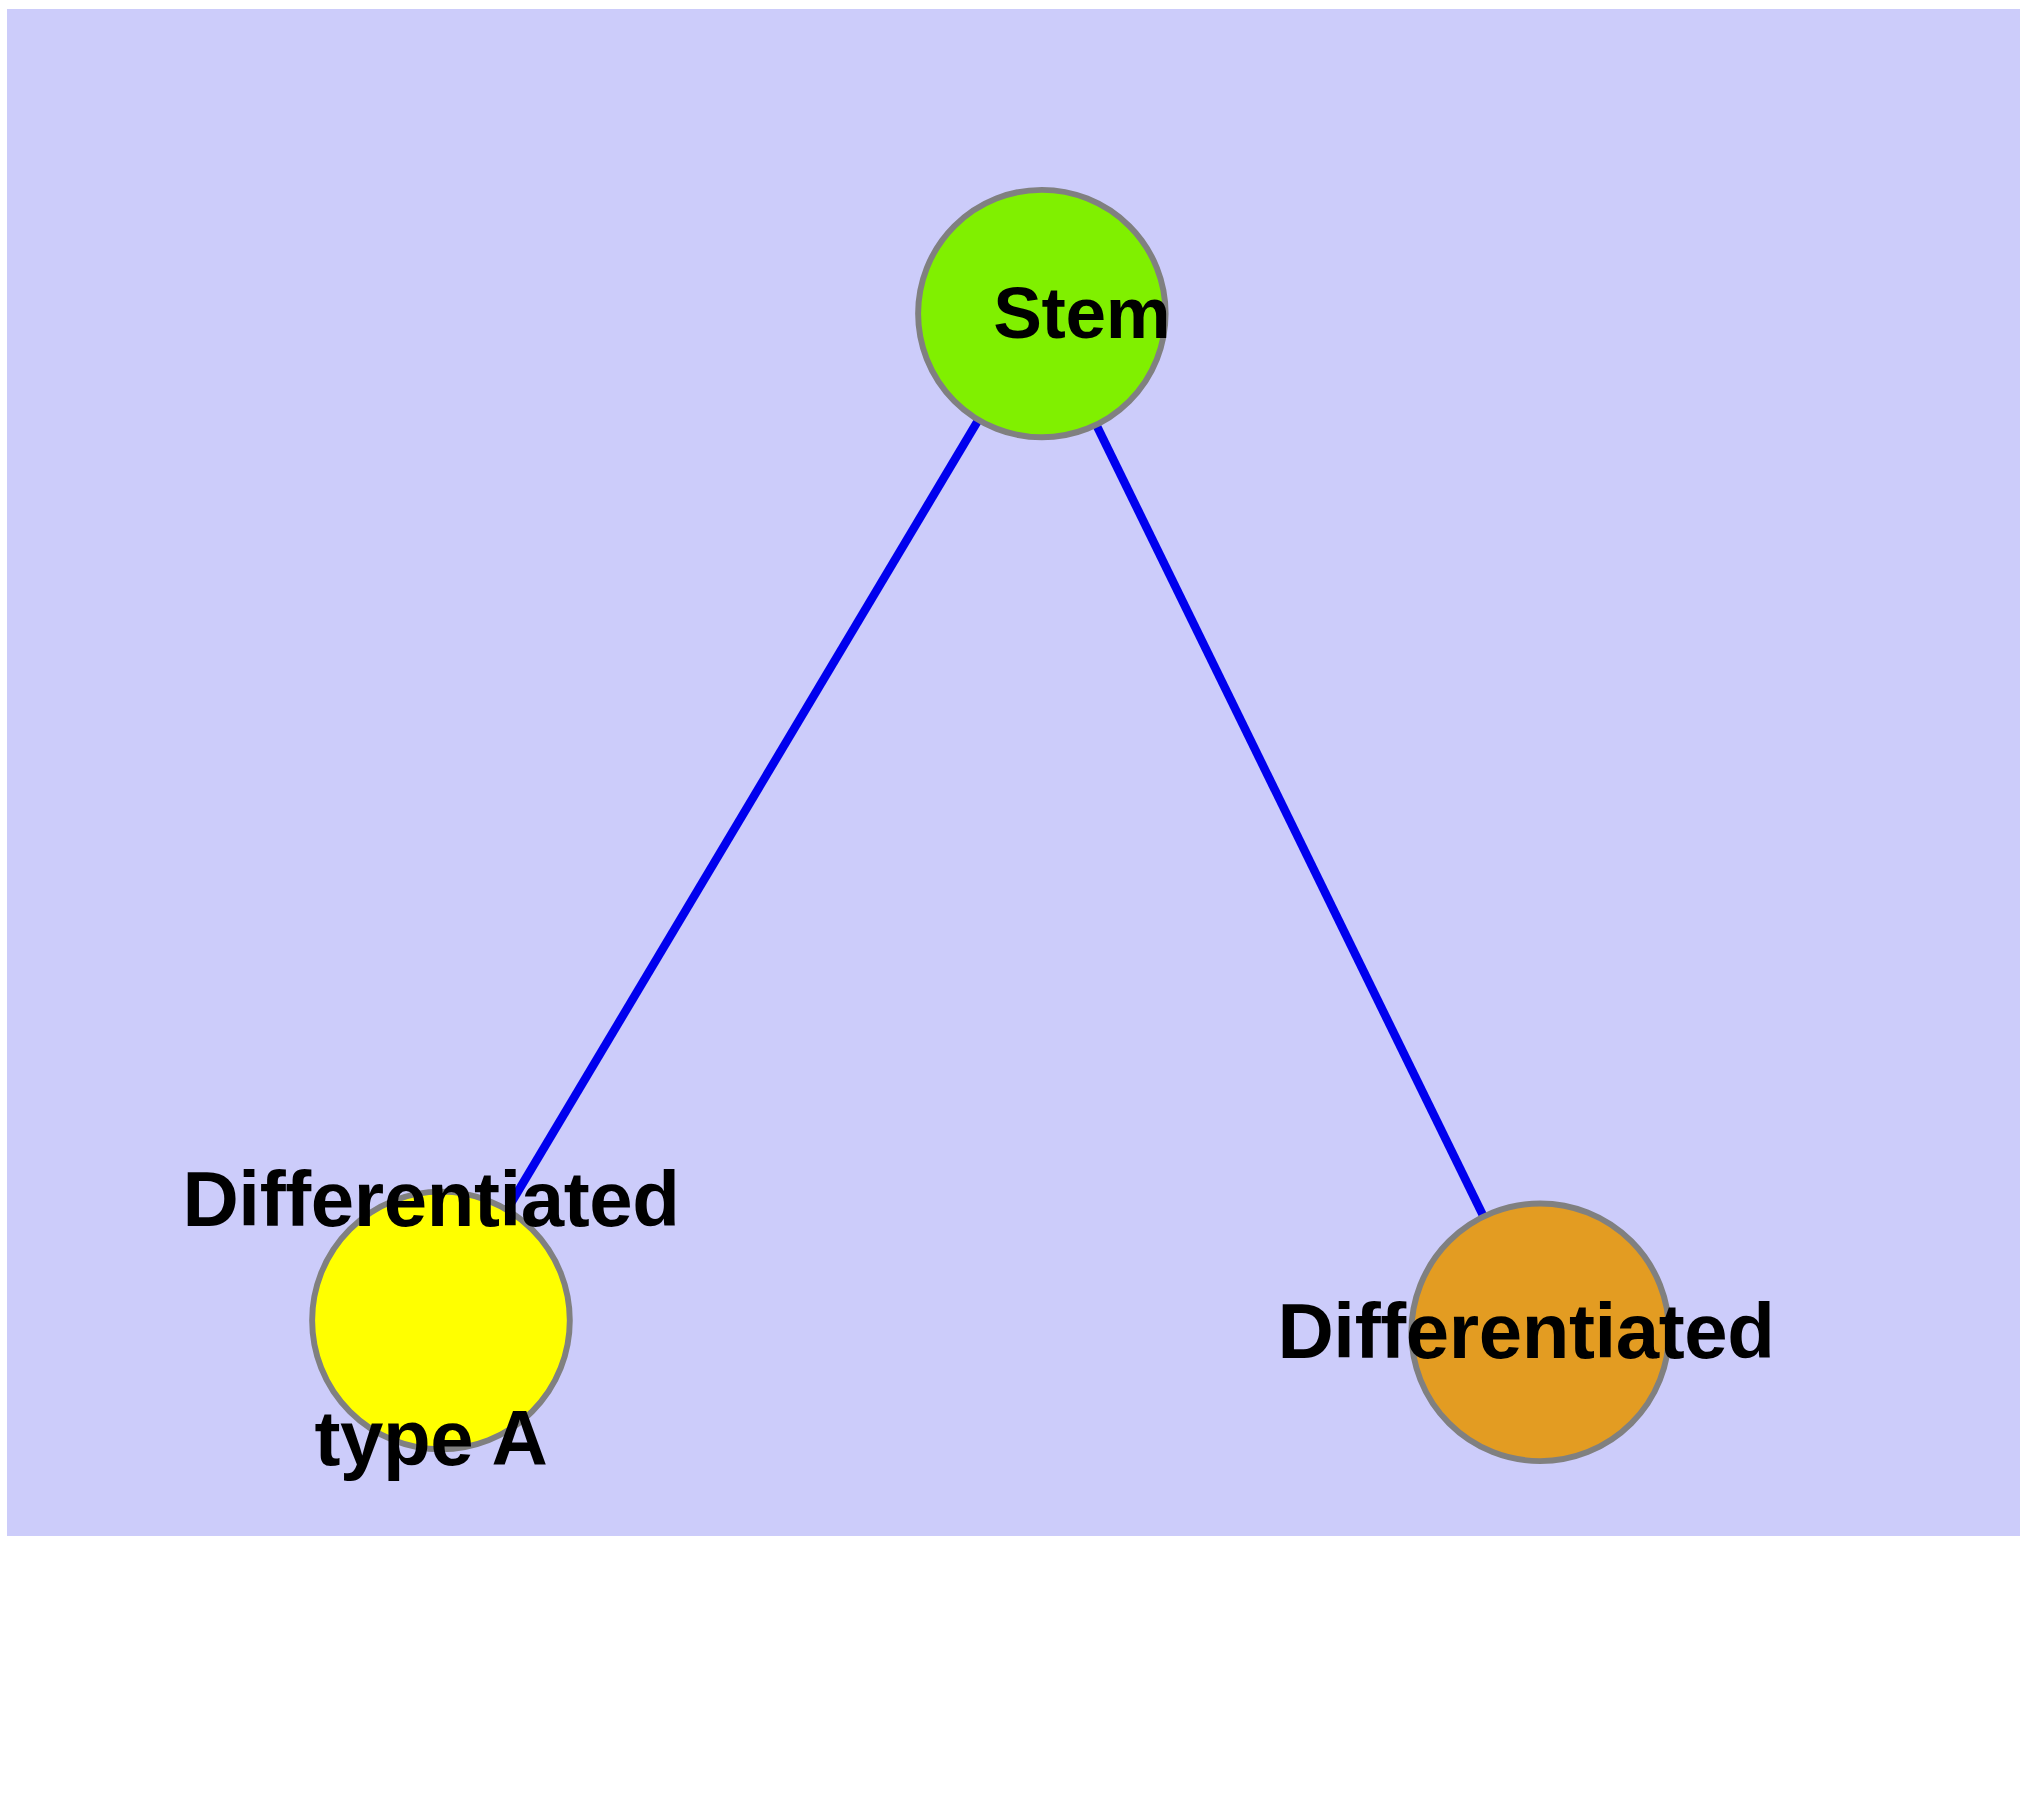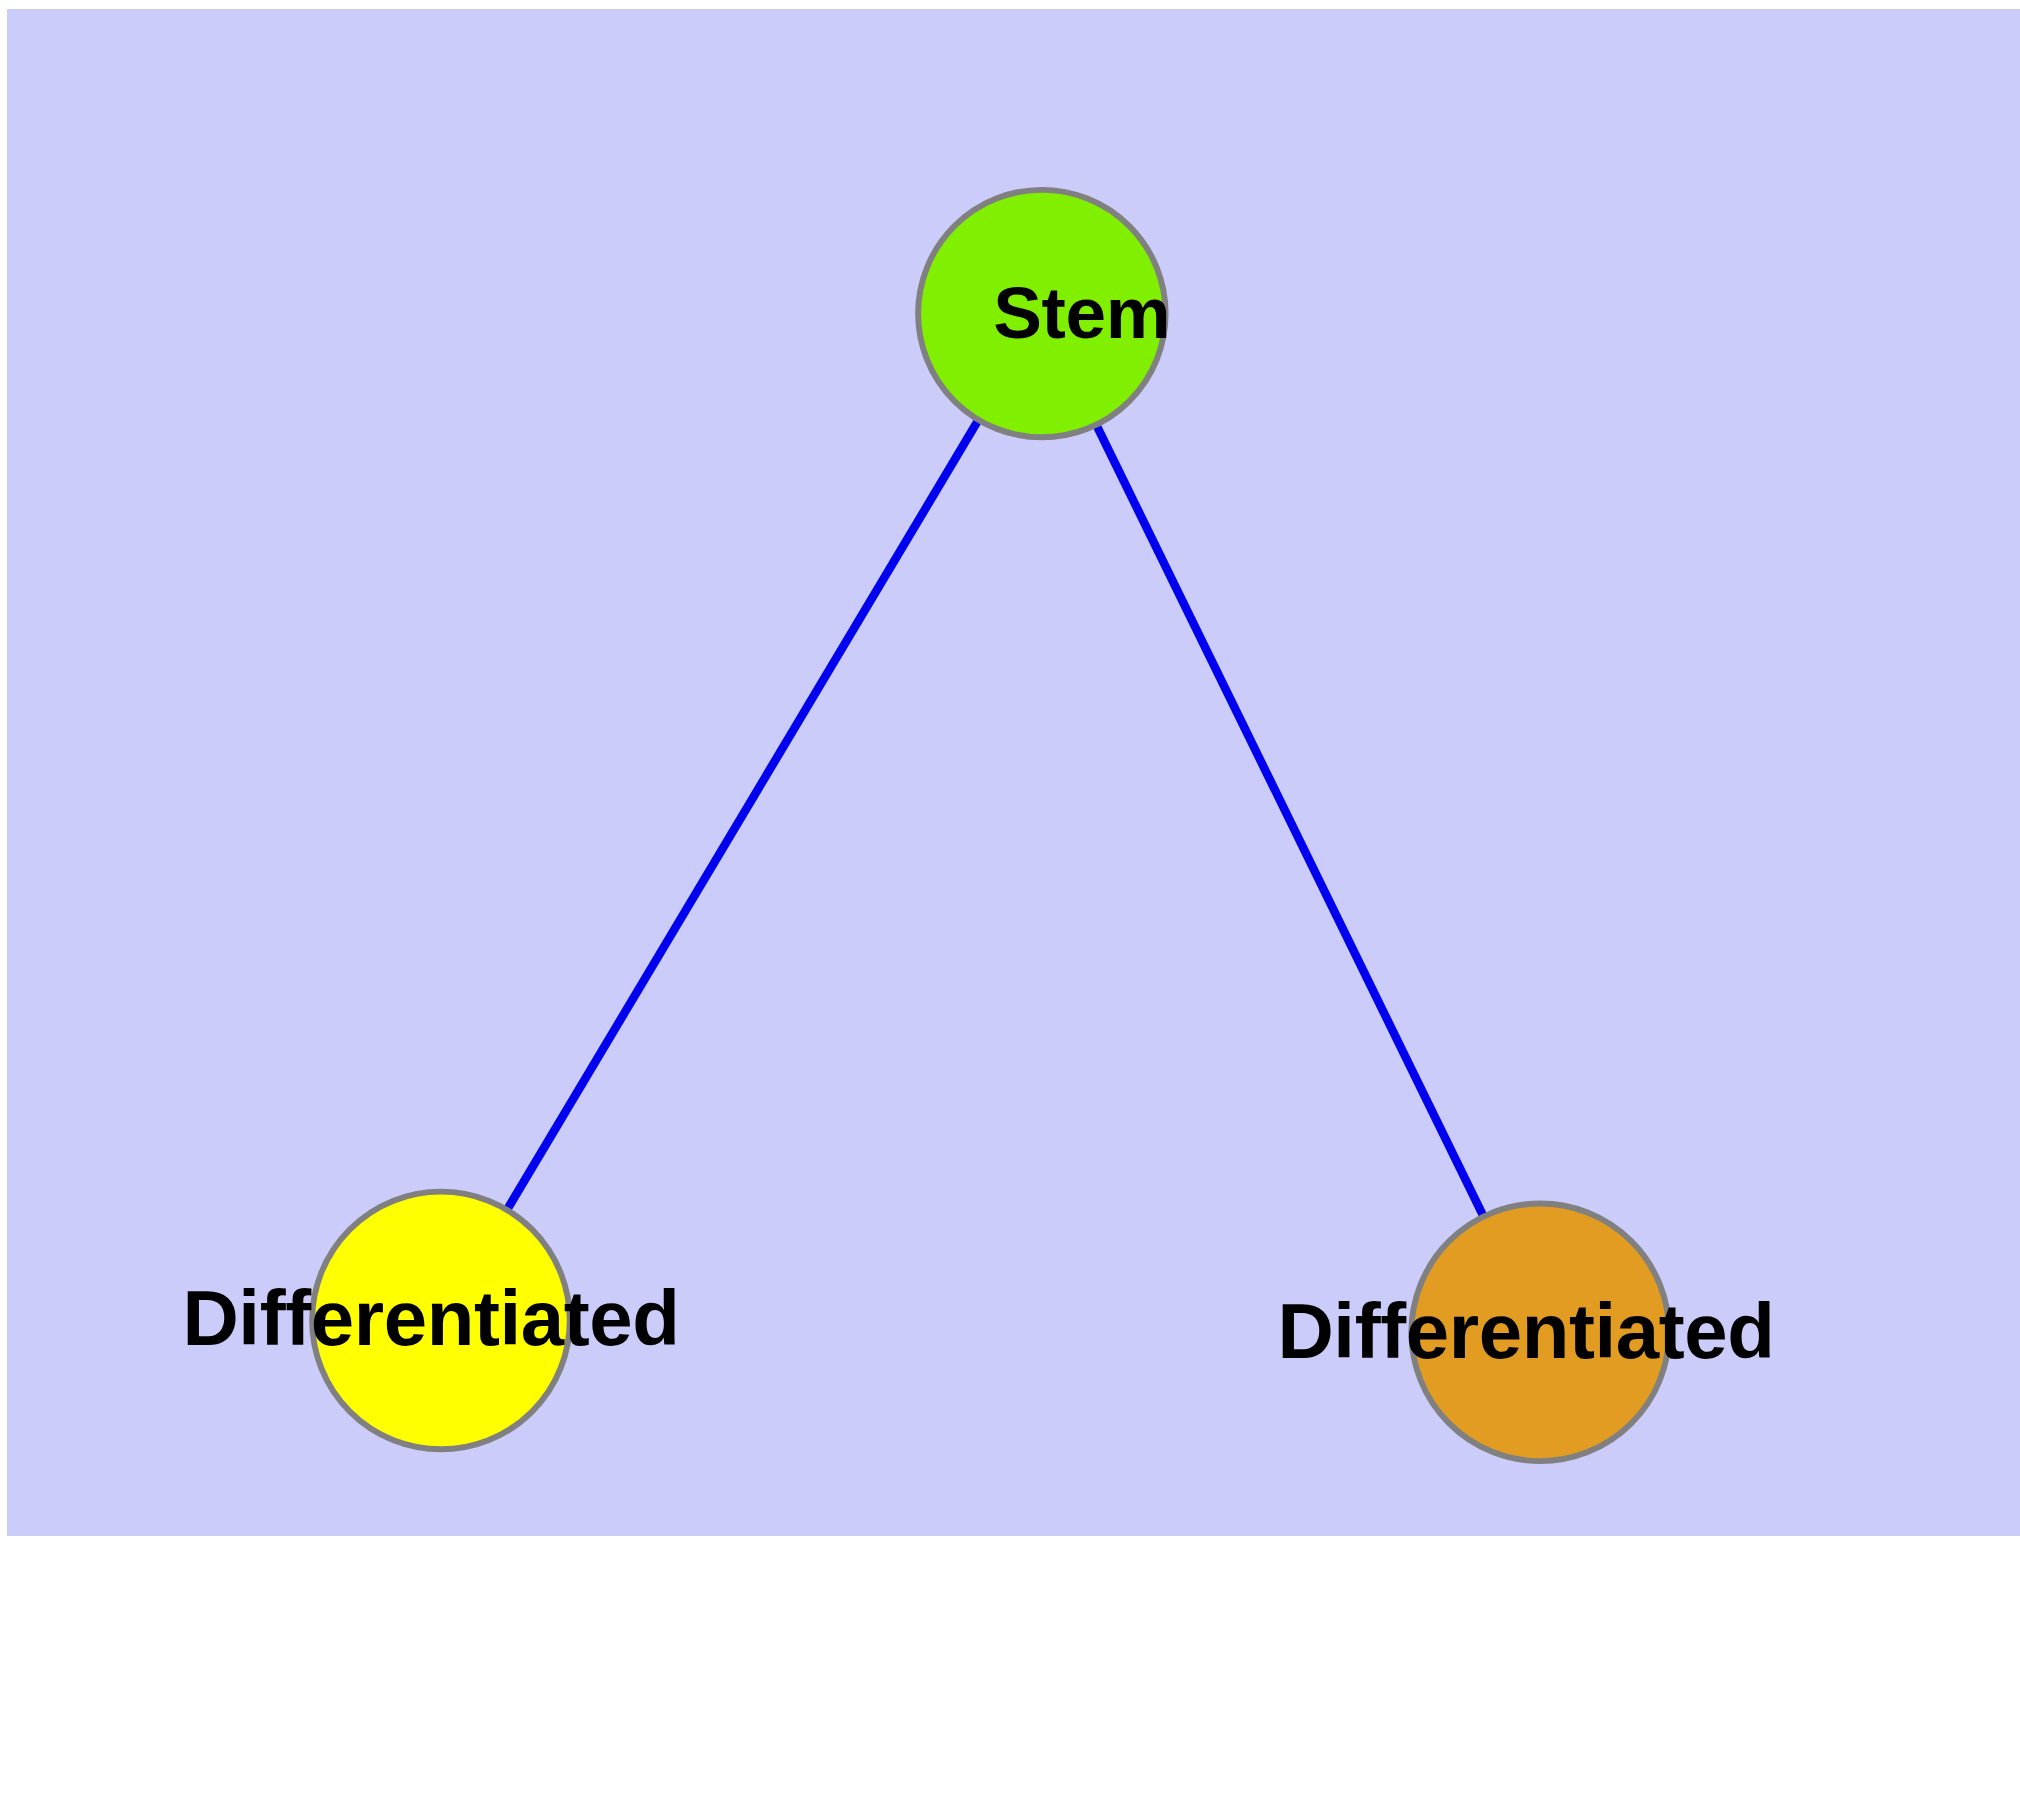--- a/index.html
+++ b/index.html
@@ -81,20 +81,21 @@
       <circle cx="1817" cy="1572" r="152" fill="#e39c22" stroke="#808080" stroke-width="7"></circle>
     </g>
   </svg>
 
   <div class="node-label" id="label-stem">
     <span>Stem</span>
   </div>
 
   <div class="node-label" id="label-type-a">
     <div>Differentiated</div>
+    <div>type A</div>
   </div>
 
   <div class="node-label" id="label-type-b">
     <div>Differentiated</div>
   </div>
 
 </div>
 
 
 </body></html>

